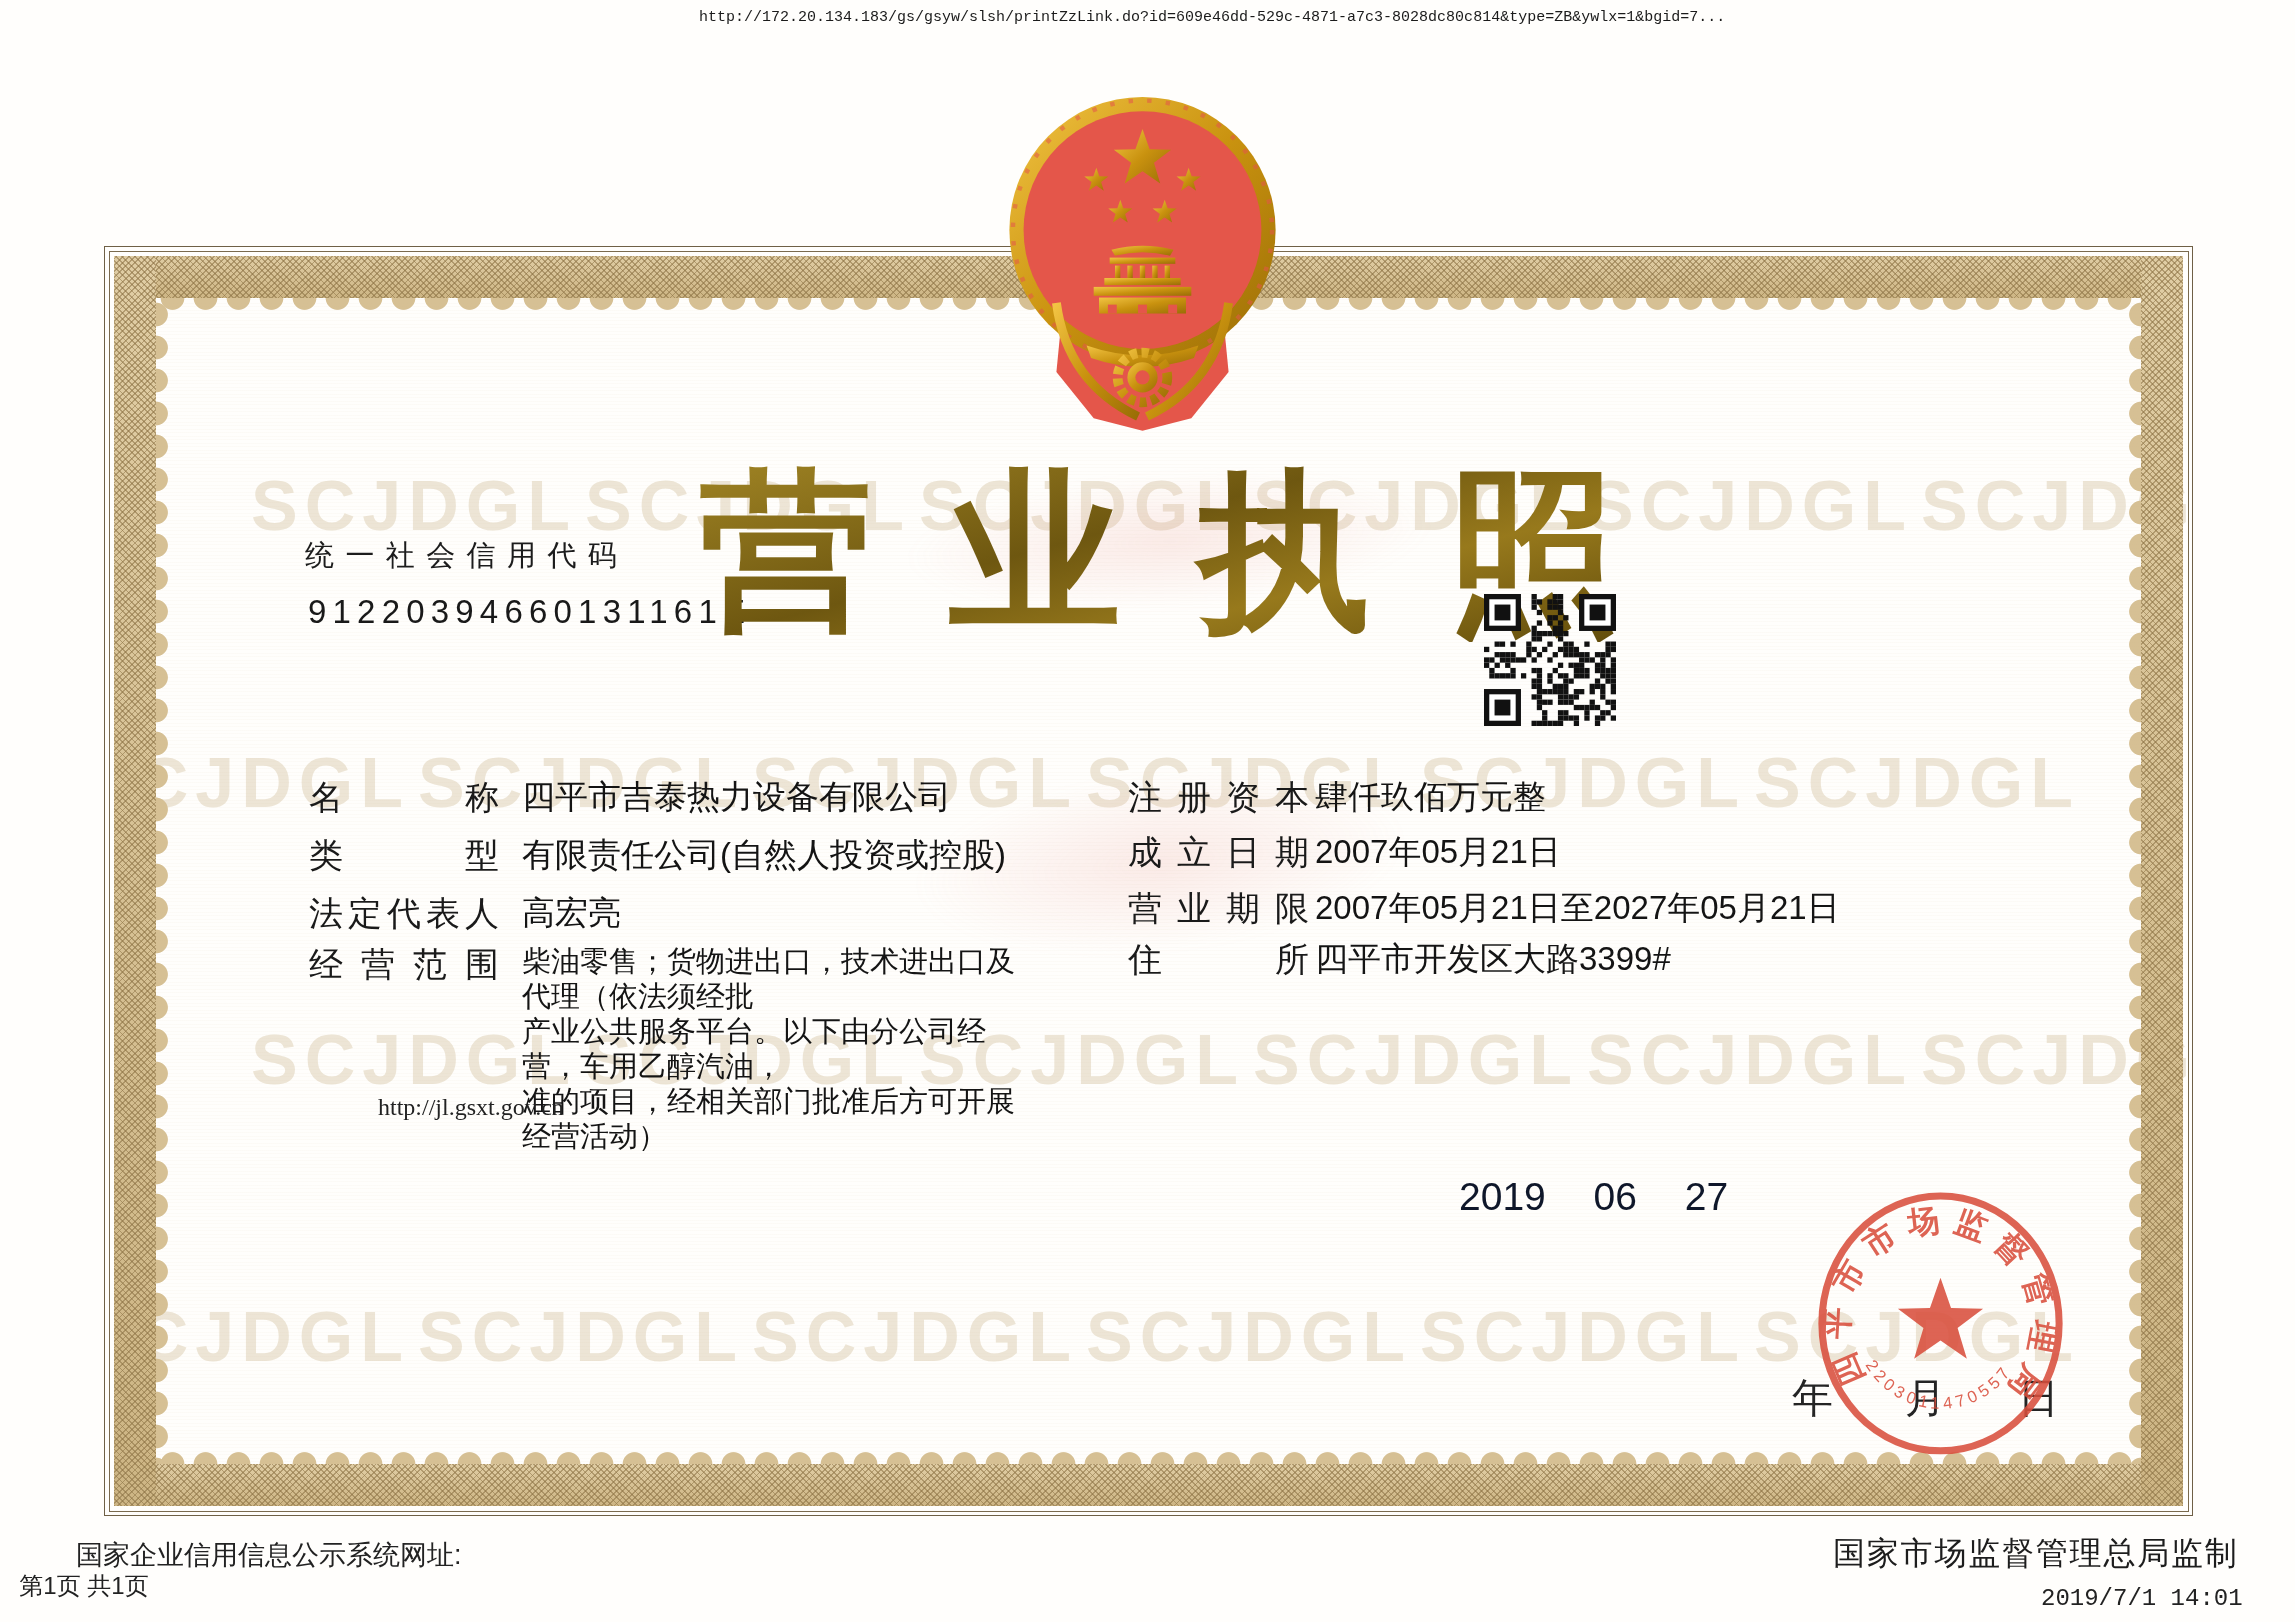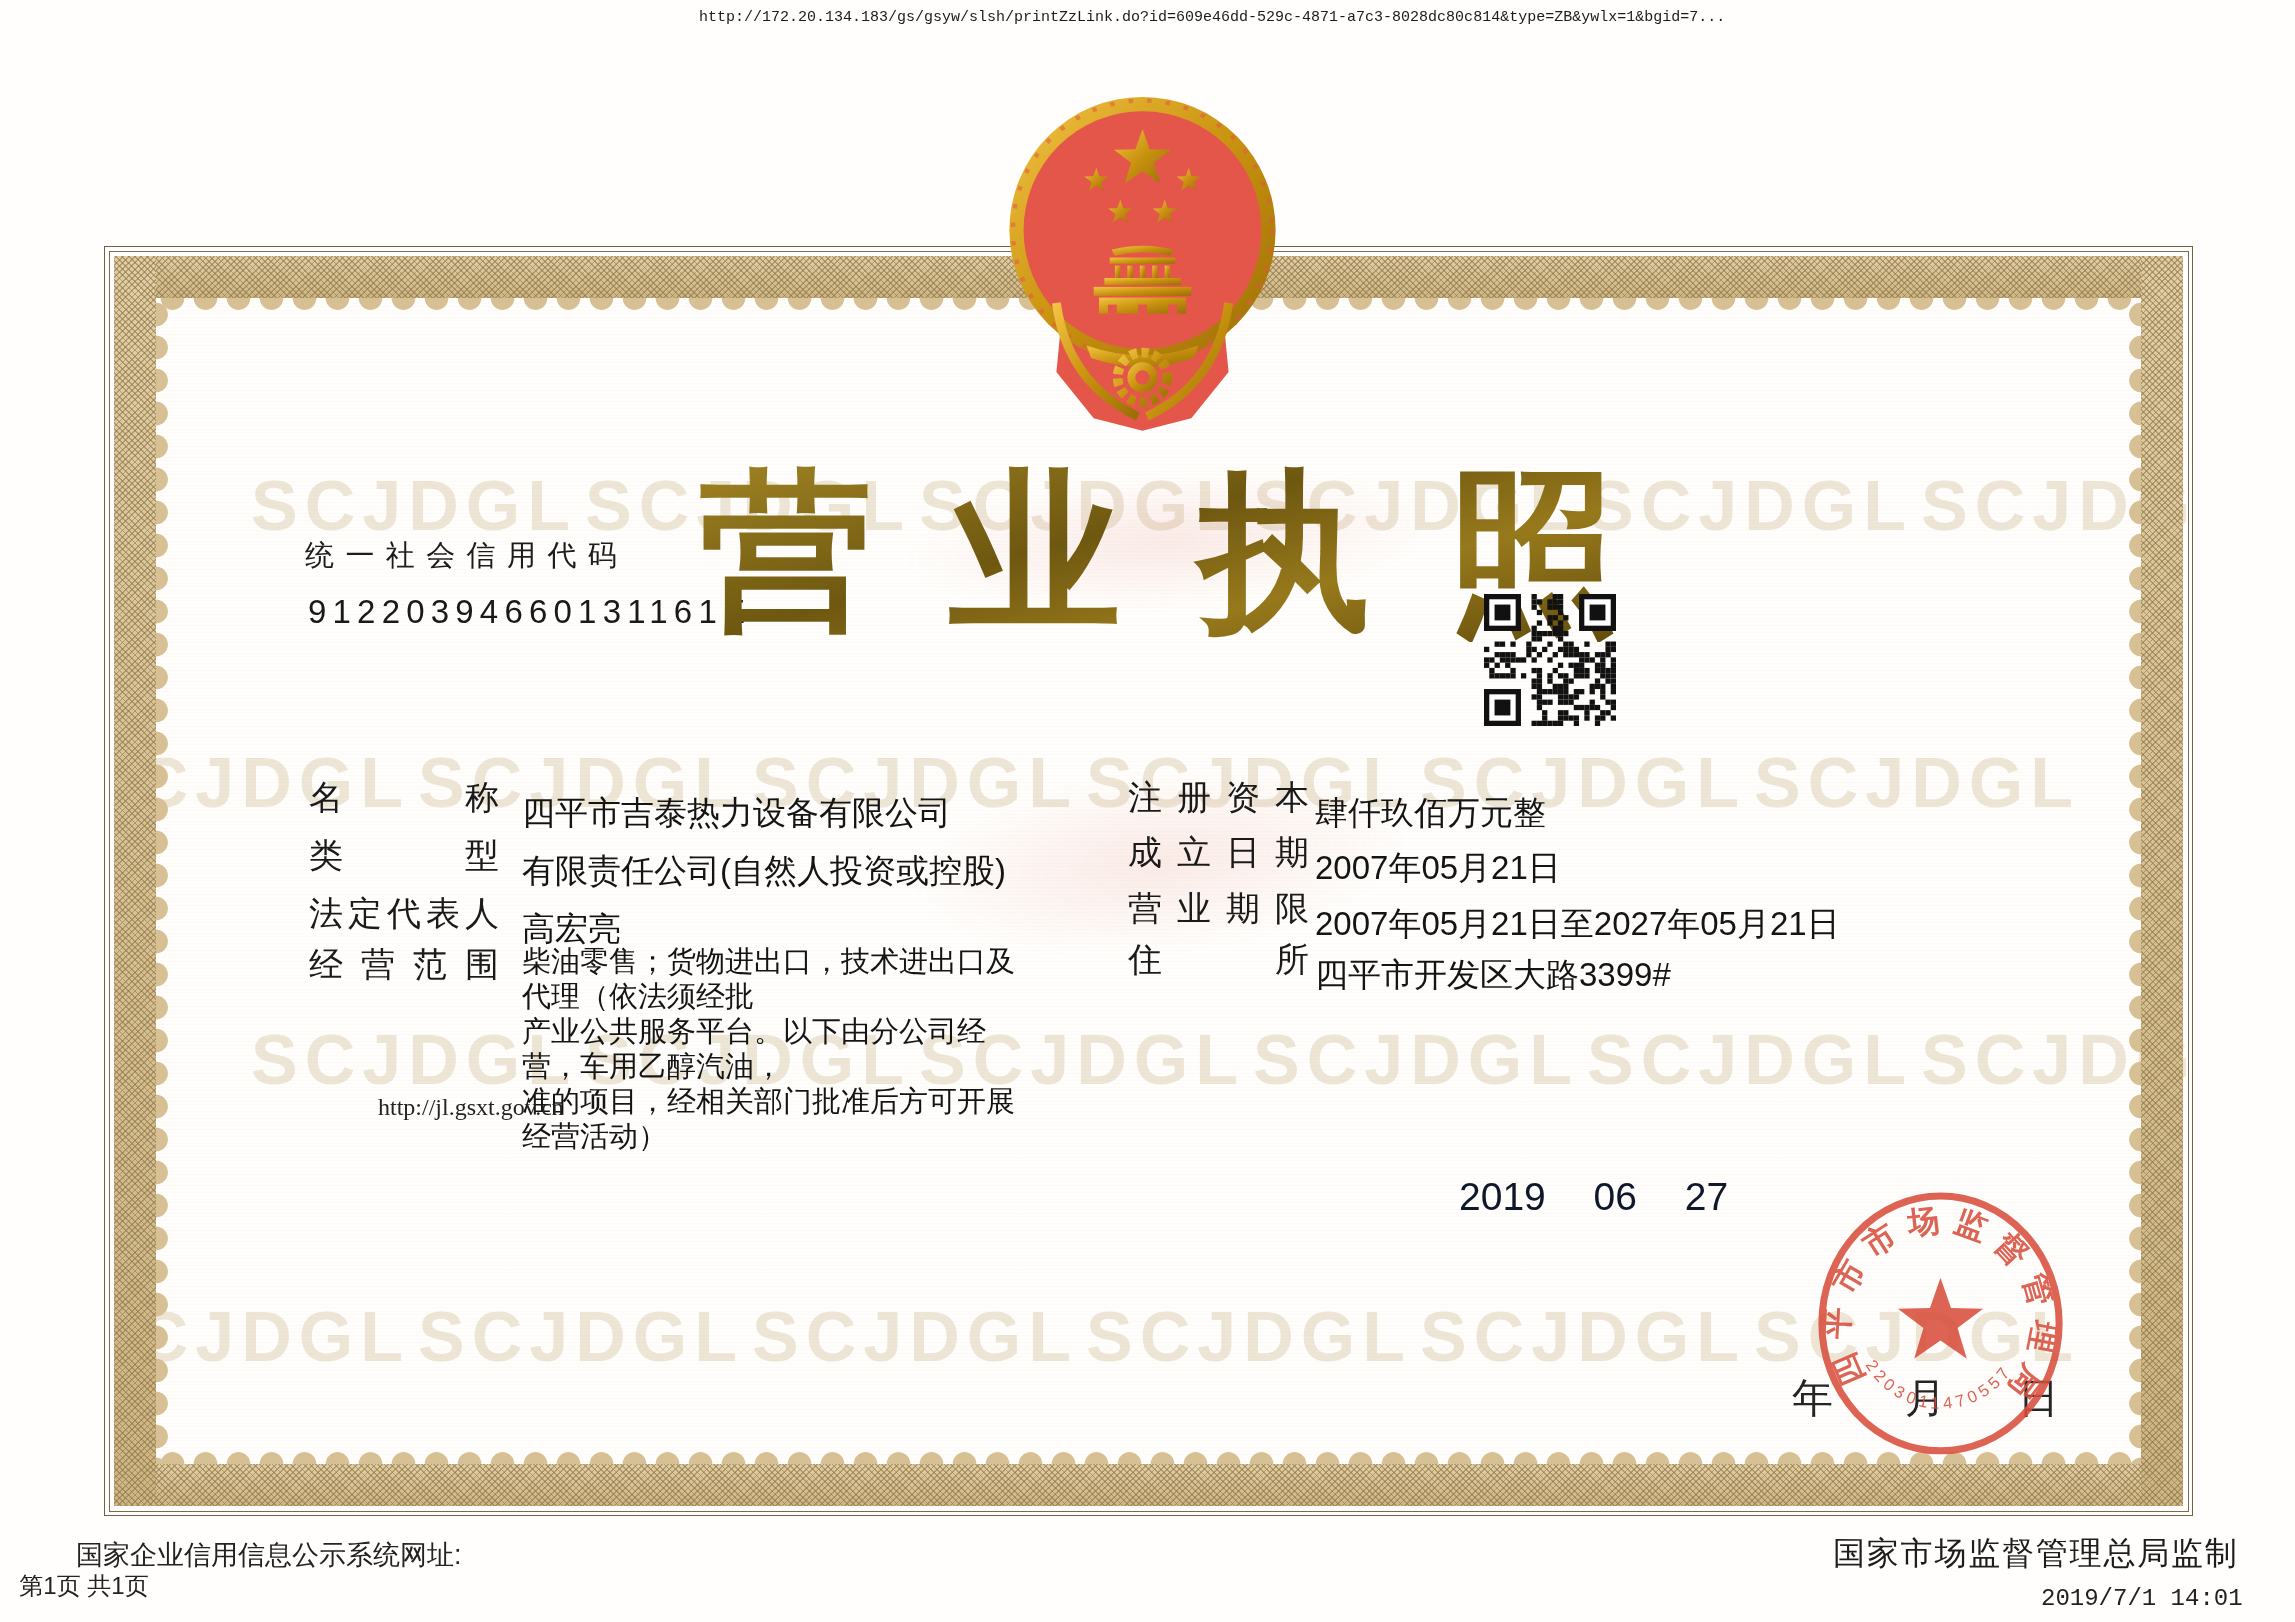--- a/index.html
+++ b/index.html
@@ -65,21 +65,21 @@
       letter-spacing:77px;white-space:nowrap;line-height:1.05;
       background:linear-gradient(165deg,#a08424 0%,#6e5710 40%,#97791c 65%,#594508 100%);
       -webkit-background-clip:text;background-clip:text;color:transparent;}
 
   
   .qr-box{position:absolute;left:1484px;top:594px;width:132px;height:132px;}
   .qr-caption{position:absolute;left:1632px;top:615px;width:202px;font-size:18.5px;line-height:24px;color:#4c4a44;}
 
   
   .flabel{position:absolute;display:flex;justify-content:space-between;font-size:34px;font-weight:500;color:#1a1a1a;}
-  .fvalue{position:absolute;font-size:33px;color:#141414;white-space:nowrap;margin-top:16px;}
+  .fvalue{position:absolute;font-size:33px;color:#141414;white-space:nowrap;}
   .lf{left:309px;width:190px;}
   .rf{left:1128px;width:181px;}
   .lv{left:522px;}
   .rv{left:1315px;}
   .y-l1{top:775px;} .y-l2{top:833px;} .y-l3{top:891px;} .y-l4{top:942px;}
   .y-r1{top:775px;} .y-r2{top:830px;} .y-r3{top:886px;} .y-r4{top:937px;}
   .scope-lines{position:absolute;left:522px;top:944px;width:519px;font-size:29px;line-height:35px;color:#141414;}
   .gsxt-url{position:absolute;left:378px;top:1094px;font-size:24px;color:#222;
       font-family:"Liberation Serif","DejaVu Serif",serif;}
 

